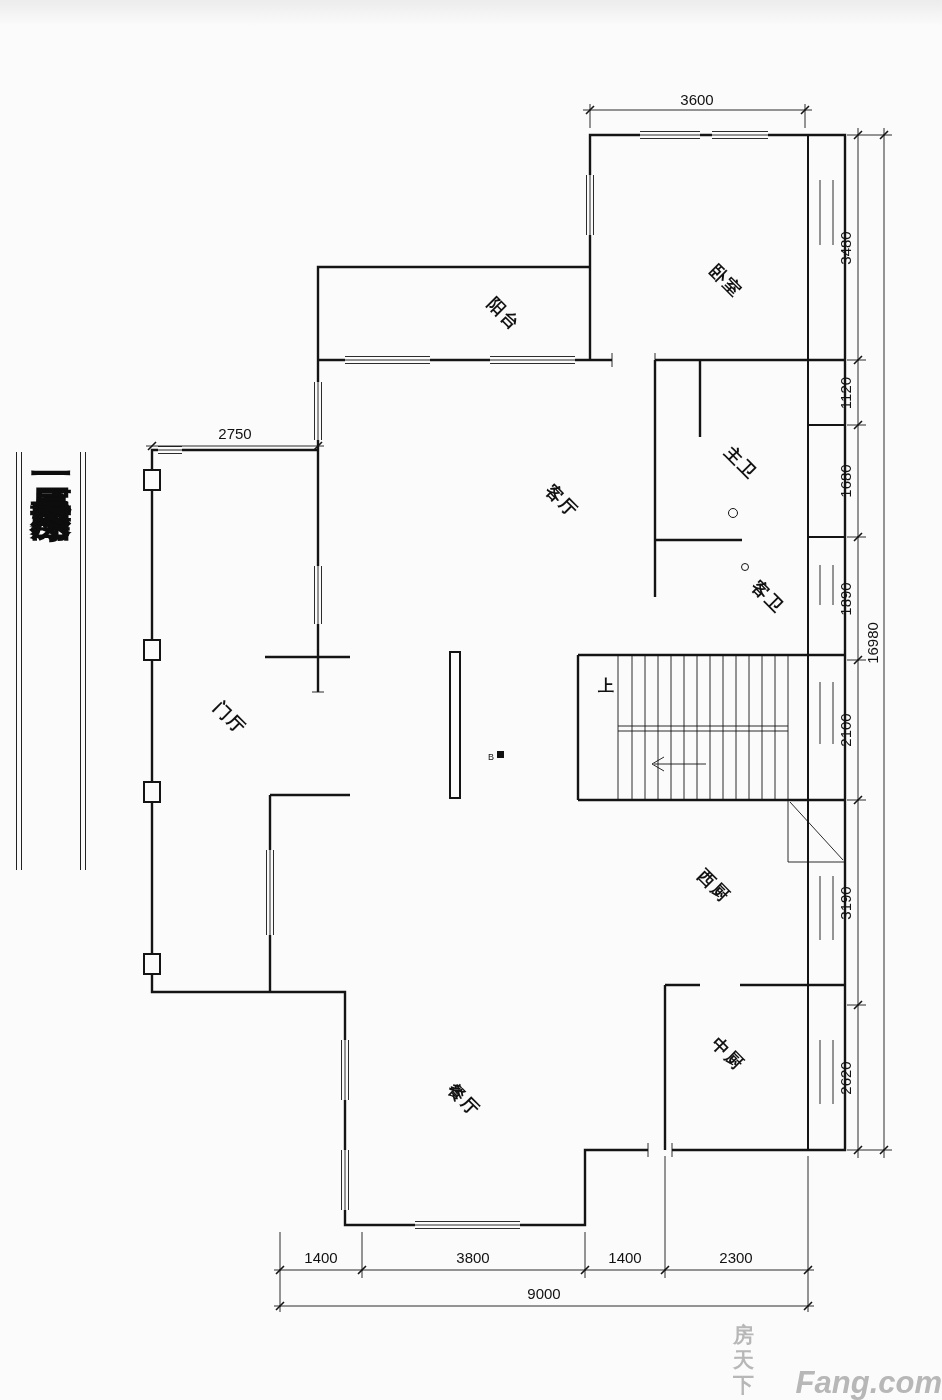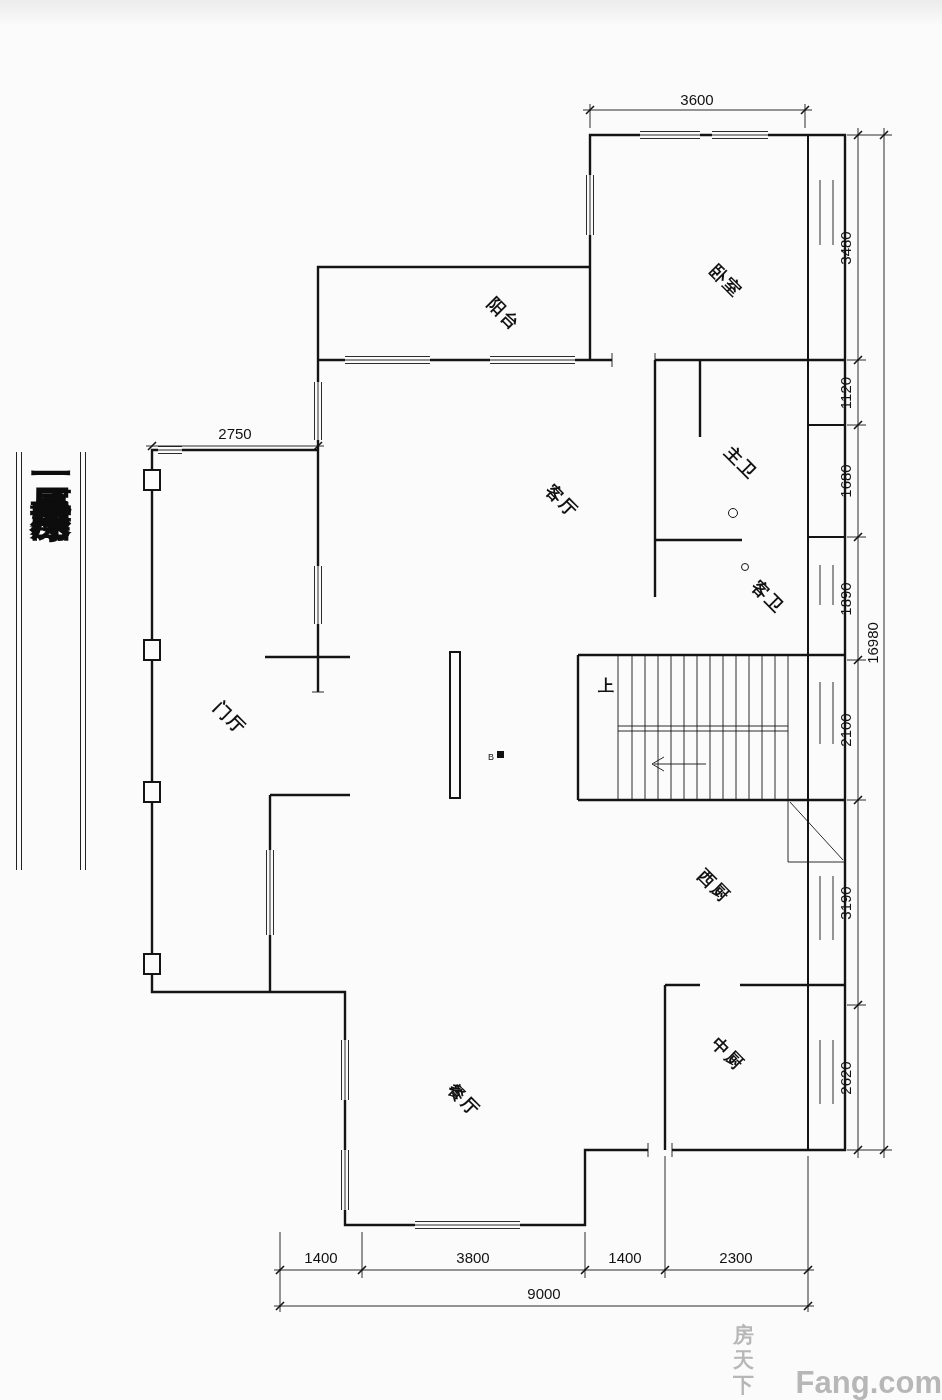--- a/index.html
+++ b/index.html
@@ -27,21 +27,21 @@
   .title-block{position:absolute;left:16px;top:452px;height:418px;
     display:flex;align-items:stretch;gap:7px;}
   .vrule-pair{display:flex;gap:4px;}
   .vrule{width:0;border-left:1.5px solid #222;height:100%;}
   .title-text{writing-mode:vertical-rl;text-orientation:upright;
     font-size:42px;font-weight:700;line-height:1;letter-spacing:2px;
     color:#0d0d0d;margin:0 1px;}
   .watermark{position:absolute;left:733px;top:1322px;display:flex;
     align-items:flex-end;gap:21px;color:#b7b7b7;}
   .wm-cn{font-size:21px;font-weight:700;letter-spacing:2px;line-height:1.2;}
-  .wm-en{font-size:31px;font-weight:700;line-height:1;}
+  .wm-en{font-size:31px;font-weight:700;line-height:1;font-style:italic;}
 </style>
 </head>
 <body>
 
 <div class="page">
   <div class="top-shade"></div>
 
   <svg width="942" height="1400" viewBox="0 0 942 1400">
 
     <g>

